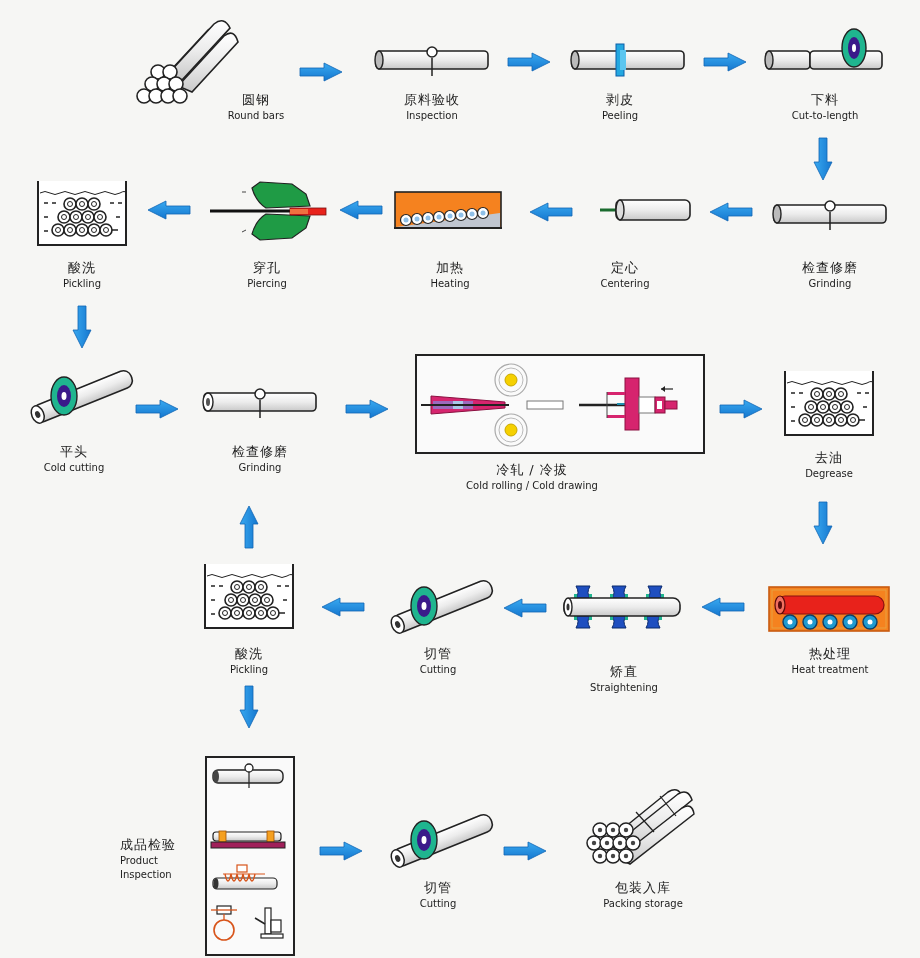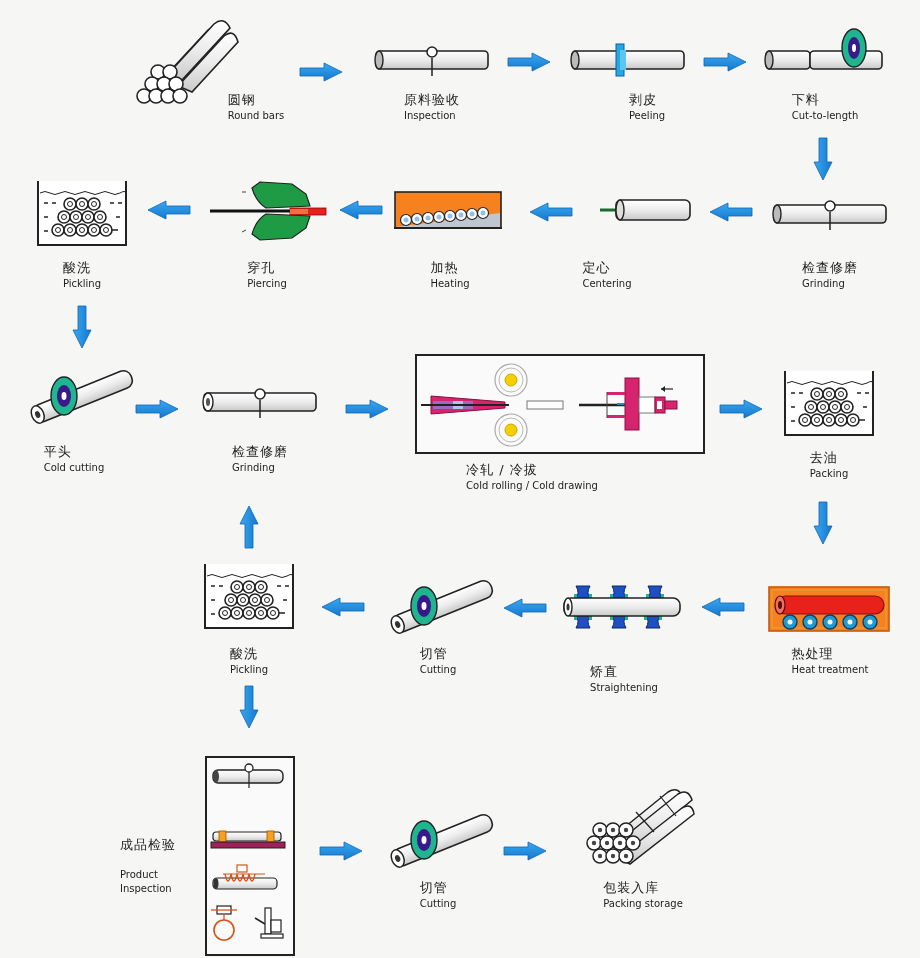--- a/index.html
+++ b/index.html
@@ -1,22 +1,22 @@
 <!DOCTYPE html>
 <html><head>
 <meta charset="utf-8">
 <style>
   html, body { margin: 0; padding: 0; }
   body { width: 920px; height: 958px; background: #f6f6f4; position: relative; overflow: hidden;
          font-family: "DejaVu Sans", sans-serif; color: #1c1c1c; }
-  .lbl { position: absolute; font-size: 13px; line-height: 16px; white-space: nowrap; transform: translateX(-50%); }
+  .lbl { position: absolute; text-align: center; font-size: 13px; line-height: 16px; white-space: nowrap; transform: translateX(-50%); }
   .lbl .zh { display: block; font-size: 13px; letter-spacing: 1px; }
   .lbl .en { display: block; font-size: 10px; }
   .lbl-left { position: absolute; text-align: left; font-size: 13px; line-height: 14px; }
-  .lbl-left .zh { display: block; letter-spacing: 1px; margin-bottom: 16px; }
+  .lbl-left .zh { display: block; letter-spacing: 1px; margin-bottom: 2px; }
   .lbl-left .en { display: block; font-size: 10px; }
   svg { position: absolute; overflow: visible; }
   .arrow { position: absolute; }
 </style>
 </head>
 <body>
 
 <svg width="0" height="0" style="position:absolute">
   <defs>
     <linearGradient id="tubeGrad" x1="0" y1="0" x2="0" y2="1">
@@ -154,21 +154,21 @@
 <svg class="arrow" style="left:508px;top:52px" width="46" height="20" viewBox="0 -10 46 20">
     <use href="#arrowR"></use>
   </svg>
 
 <svg style="left:570px;top:42px" width="118" height="40" viewBox="-2 -18 118 40">
   <rect x="0" y="-9" width="112" height="18" rx="4" fill="url(#tubeGrad)" stroke="#222" stroke-width="1.6"></rect>
   <ellipse cx="3" cy="0" rx="4" ry="9" fill="#bbb" stroke="#222" stroke-width="1.4"></ellipse>
   <rect x="44" y="-16" width="8" height="32" fill="#24a8e0" stroke="#0b5fa8" stroke-width="1"></rect>
   <rect x="48" y="-10" width="6" height="20" fill="#5cc6f0"></rect>
 </svg>
-<div class="lbl" style="left:647px;top:92px">
+<div class="lbl" style="left:620px;top:92px">
   <span class="zh">剥皮</span>
   <span class="en">Peeling</span>
 </div>
 
 <svg class="arrow" style="left:704px;top:52px" width="46" height="20" viewBox="0 -10 46 20">
     <use href="#arrowR"></use>
   </svg>
 
 <svg style="left:764px;top:26px" width="122" height="56" viewBox="-2 -34 122 56">
   <rect x="0" y="-9" width="44" height="18" rx="4" fill="url(#tubeGrad)" stroke="#222" stroke-width="1.6"></rect>
@@ -199,21 +199,21 @@
     <g transform="translate(46,0) scale(-1,1)">
       <use href="#arrowR"></use>
     </g>
   </svg>
 
 <svg style="left:598px;top:196px" width="96" height="34" viewBox="-2 -14 96 34">
   <line x1="0" y1="0" x2="18" y2="0" stroke="#1a6b2e" stroke-width="3"></line>
   <rect x="16" y="-10" width="74" height="20" rx="5" fill="url(#tubeGrad)" stroke="#222" stroke-width="1.6"></rect>
   <ellipse cx="20" cy="0" rx="4" ry="10" fill="#ddd" stroke="#222" stroke-width="1.4"></ellipse>
 </svg>
-<div class="lbl" style="left:607px;top:260px">
+<div class="lbl" style="left:625px;top:260px">
   <span class="zh">定心</span>
   <span class="en">Centering</span>
 </div>
 
 <svg class="arrow" style="left:526px;top:202px" width="46" height="20" viewBox="0 -10 46 20">
     <g transform="translate(46,0) scale(-1,1)">
       <use href="#arrowR"></use>
     </g>
   </svg>
 
@@ -351,21 +351,21 @@
 
 <svg class="arrow" style="left:720px;top:399px" width="46" height="20" viewBox="0 -10 46 20">
     <use href="#arrowR"></use>
   </svg>
 
 <svg style="left:784px;top:370px" width="92" height="68" viewBox="-1 -1 92 68">
     <use href="#tank"></use>
   </svg>
 <div class="lbl" style="left:829px;top:450px">
   <span class="zh">去油</span>
-  <span class="en">Packing</span>
+  <span class="en">Degrease</span>
 </div>
 
 <svg class="arrow" style="left:813px;top:502px" width="20" height="46" viewBox="-10 0 20 46">
     <use href="#arrowD"></use>
   </svg>
 
 <svg style="left:768px;top:586px" width="124" height="48" viewBox="0 0 124 48">
   <rect x="1" y="1" width="120" height="44" fill="#f5821f" stroke="#c85a10" stroke-width="1.6"></rect>
   <rect x="4" y="4" width="114" height="38" fill="none" stroke="#e8a040" stroke-width="1"></rect>
   <rect x="8" y="10" width="108" height="18" rx="9" fill="#e8221b" stroke="#8a1010" stroke-width="1.2"></rect>

